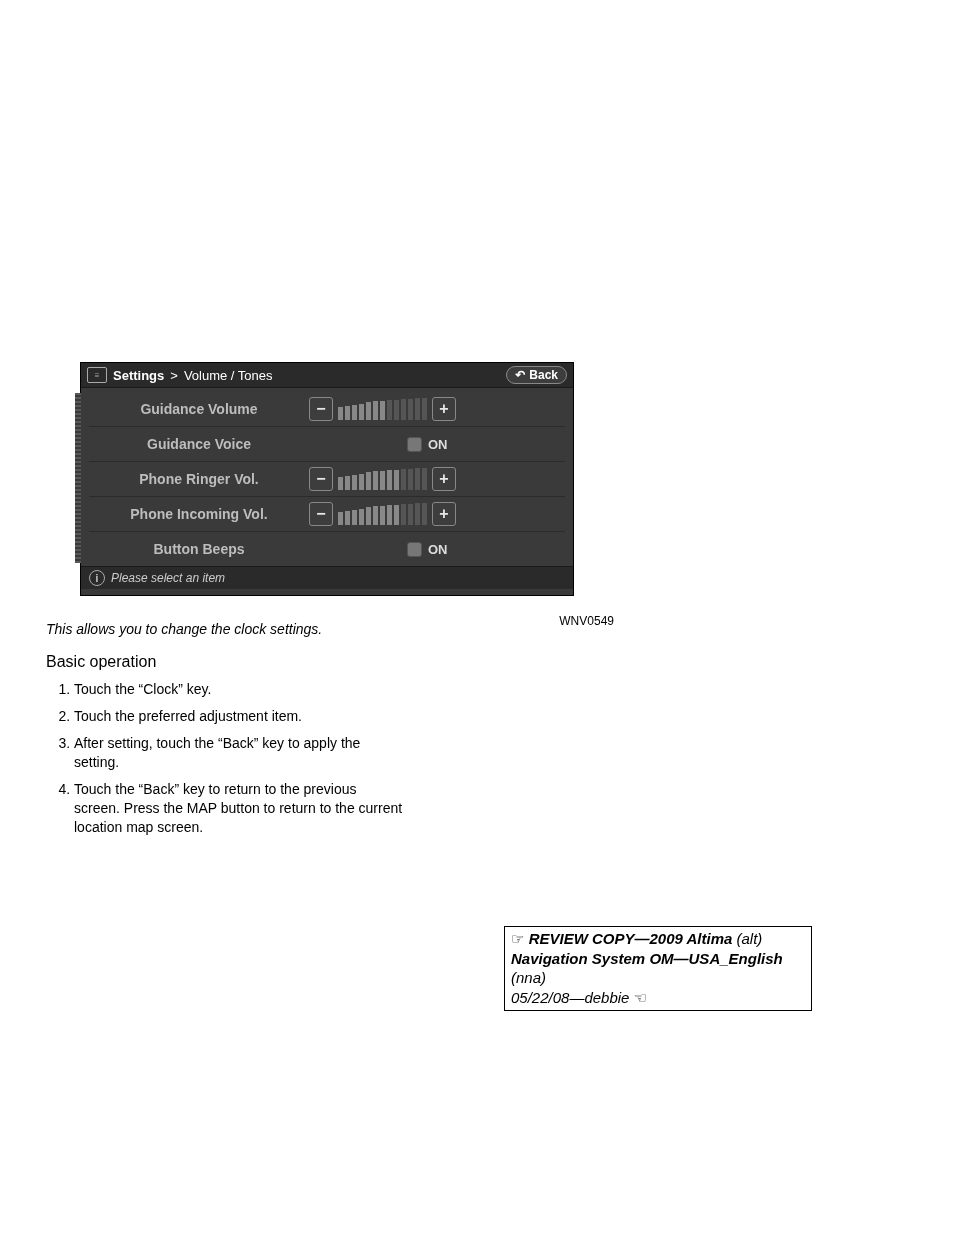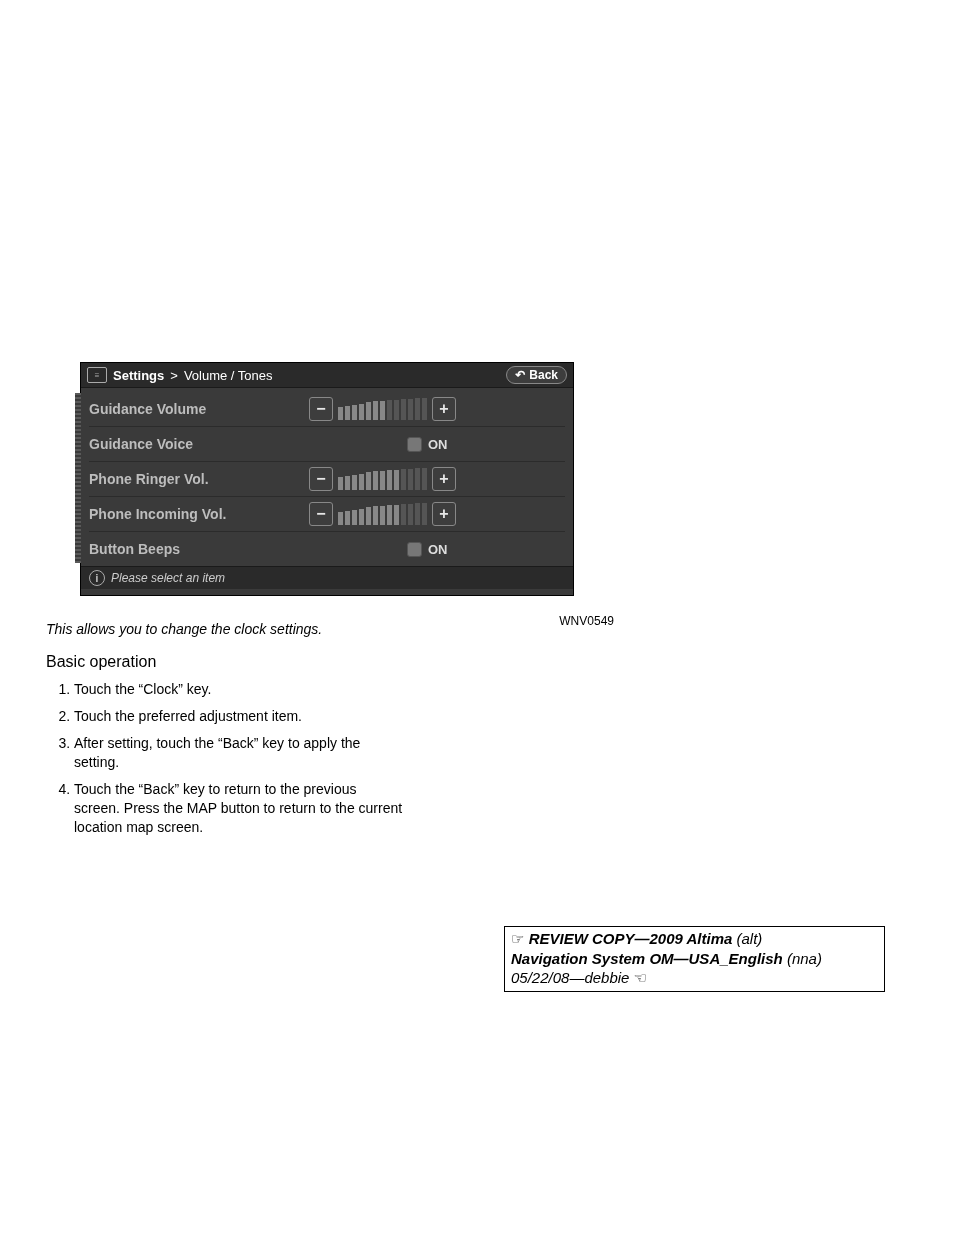--- a/index.html
+++ b/index.html
@@ -68,20 +68,21 @@
     height: 34px;
     border-bottom: 1px solid #2b2b2b;
     display: flex;
     align-items: center;
     color: #bdbdbd;
     font-size: 14px;
     font-weight: bold;
   }
   .nav-row .label {
     flex: 0 0 220px;
+    text-align: center;
   }
   .scrolltrack {
     width: 6px;
     height: 170px;
     background: repeating-linear-gradient(to bottom,#5a5a5a 0,#5a5a5a 2px,#3a3a3a 2px,#3a3a3a 4px);
     margin-left: -8px;
     margin-top: 4px;
     position: absolute;
     left: 2px;
     top: 26px;
@@ -170,21 +171,21 @@
   
   .stamp {
     position: absolute;
     left: 504px;
     top: 926px;
     border: 1px solid #000;
     padding: 2px 6px 3px 6px;
     font-size: 15px;
     font-style: italic;
     line-height: 1.3;
-    width: 381px;
+    width: 308px;
     box-sizing: border-box;
   }
   .stamp .bold { font-weight: bold; font-style: italic; }
   .hand-left, .hand-right { font-style: normal; }
 </style>
 </head>
 <body>
 
 <div class="page">
 

